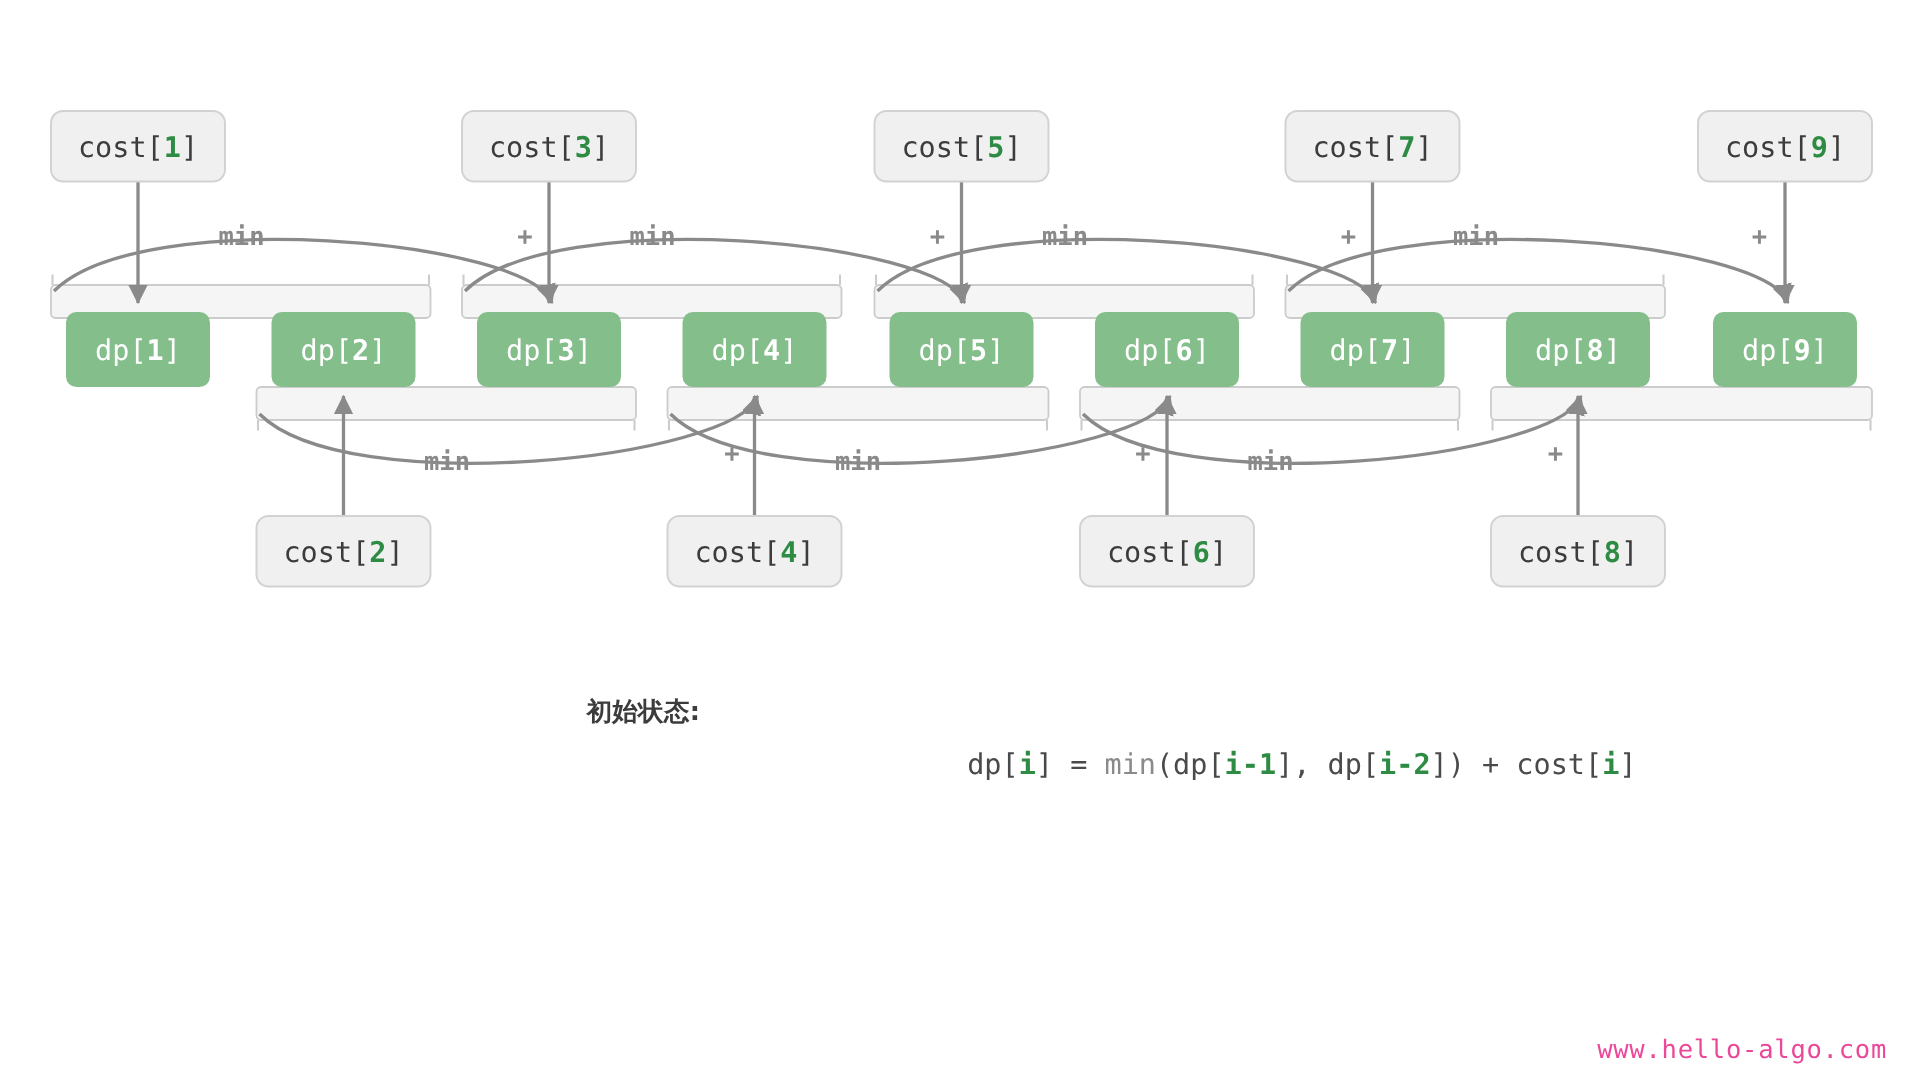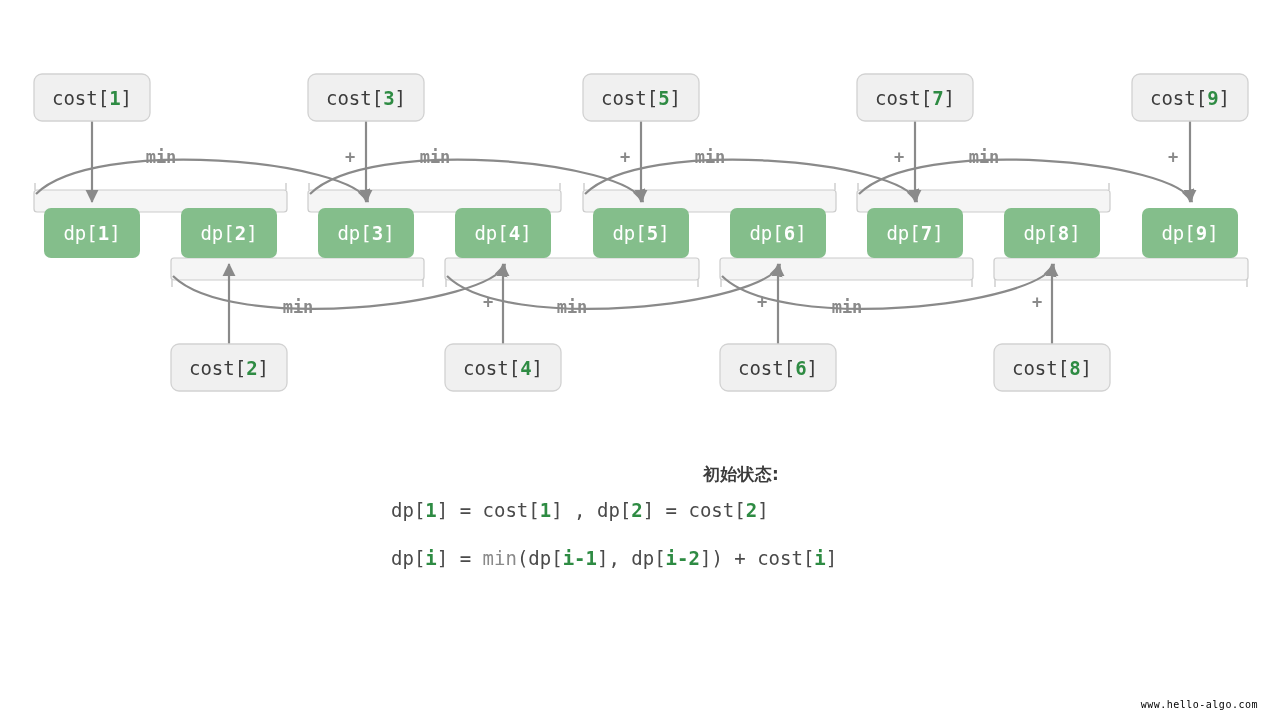--- a/index.html
+++ b/index.html
@@ -43,39 +43,38 @@
     top: 463px;
     width: 700px;
   }
   .f-head {
     font-family: "DejaVu Sans", sans-serif;
     font-size: 17px;
     font-weight: bold;
     color: #3c3c3c;
     margin: 0 0 13px 0;
     letter-spacing: 0.2px;
-    text-align: center;
   }
   .f-body {
     font-family: "DejaVu Sans Mono", monospace;
     font-size: 19px;
     color: #4a4a4a;
     margin: 0 0 26px 0;
     white-space: pre;
   }
-  .f-body.last { margin-bottom: 16px; }
+  .f-body.last { margin-bottom: 16px; text-align: right; }
   .g { color: #2e8b43; font-weight: bold; }
   .dim { color: #8a8a8a; }
   .watermark {
     position: absolute;
     right: 22px;
     bottom: 10px;
     font-family: "DejaVu Sans Mono", monospace;
-    font-size: 10px;
-    color: #000000;
+    font-size: 17px;
+    color: #ec4899;
     letter-spacing: 0.5px;
   }
 </style>
 </head>
 <body>
 
 <svg id="diagram" width="1280" height="720">
   <defs>
     <marker id="arrowhead" markerWidth="7" markerHeight="7" refX="5.6" refY="3" orient="auto">
       <path d="M0,0 L6,3 L0,6 z" fill="#8a8a8a"></path>
@@ -230,17 +229,16 @@
       <text x="899" y="163" text-anchor="middle" class="op-label">+</text>
       <text x="1173" y="163" text-anchor="middle" class="op-label">+</text>
       <text x="488" y="308" text-anchor="middle" class="op-label">+</text>
       <text x="762" y="308" text-anchor="middle" class="op-label">+</text>
       <text x="1037" y="308" text-anchor="middle" class="op-label">+</text>
     </g>
 </svg>
 
 <div class="formula-block">
   <p class="f-head">初始状态:</p>
-  <p class="f-body" id="initial-formula"><span>dp[</span><span class="g">1</span><span>] = cost[</span><span class="g">1</span><span>] , dp[</span><span class="g">2</span><span>] = cost[</span><span class="g">2</span><span>]</span></p>
   <p class="f-body last" id="transition-formula"><span>dp[</span><span class="g">i</span><span>] = </span><span class="dim">min</span><span>(dp[</span><span class="g">i-1</span><span>], dp[</span><span class="g">i-2</span><span>]) + cost[</span><span class="g">i</span><span>]</span></p>
 </div>
 
 <div class="watermark">www.hello-algo.com</div>
 
 </body></html>

